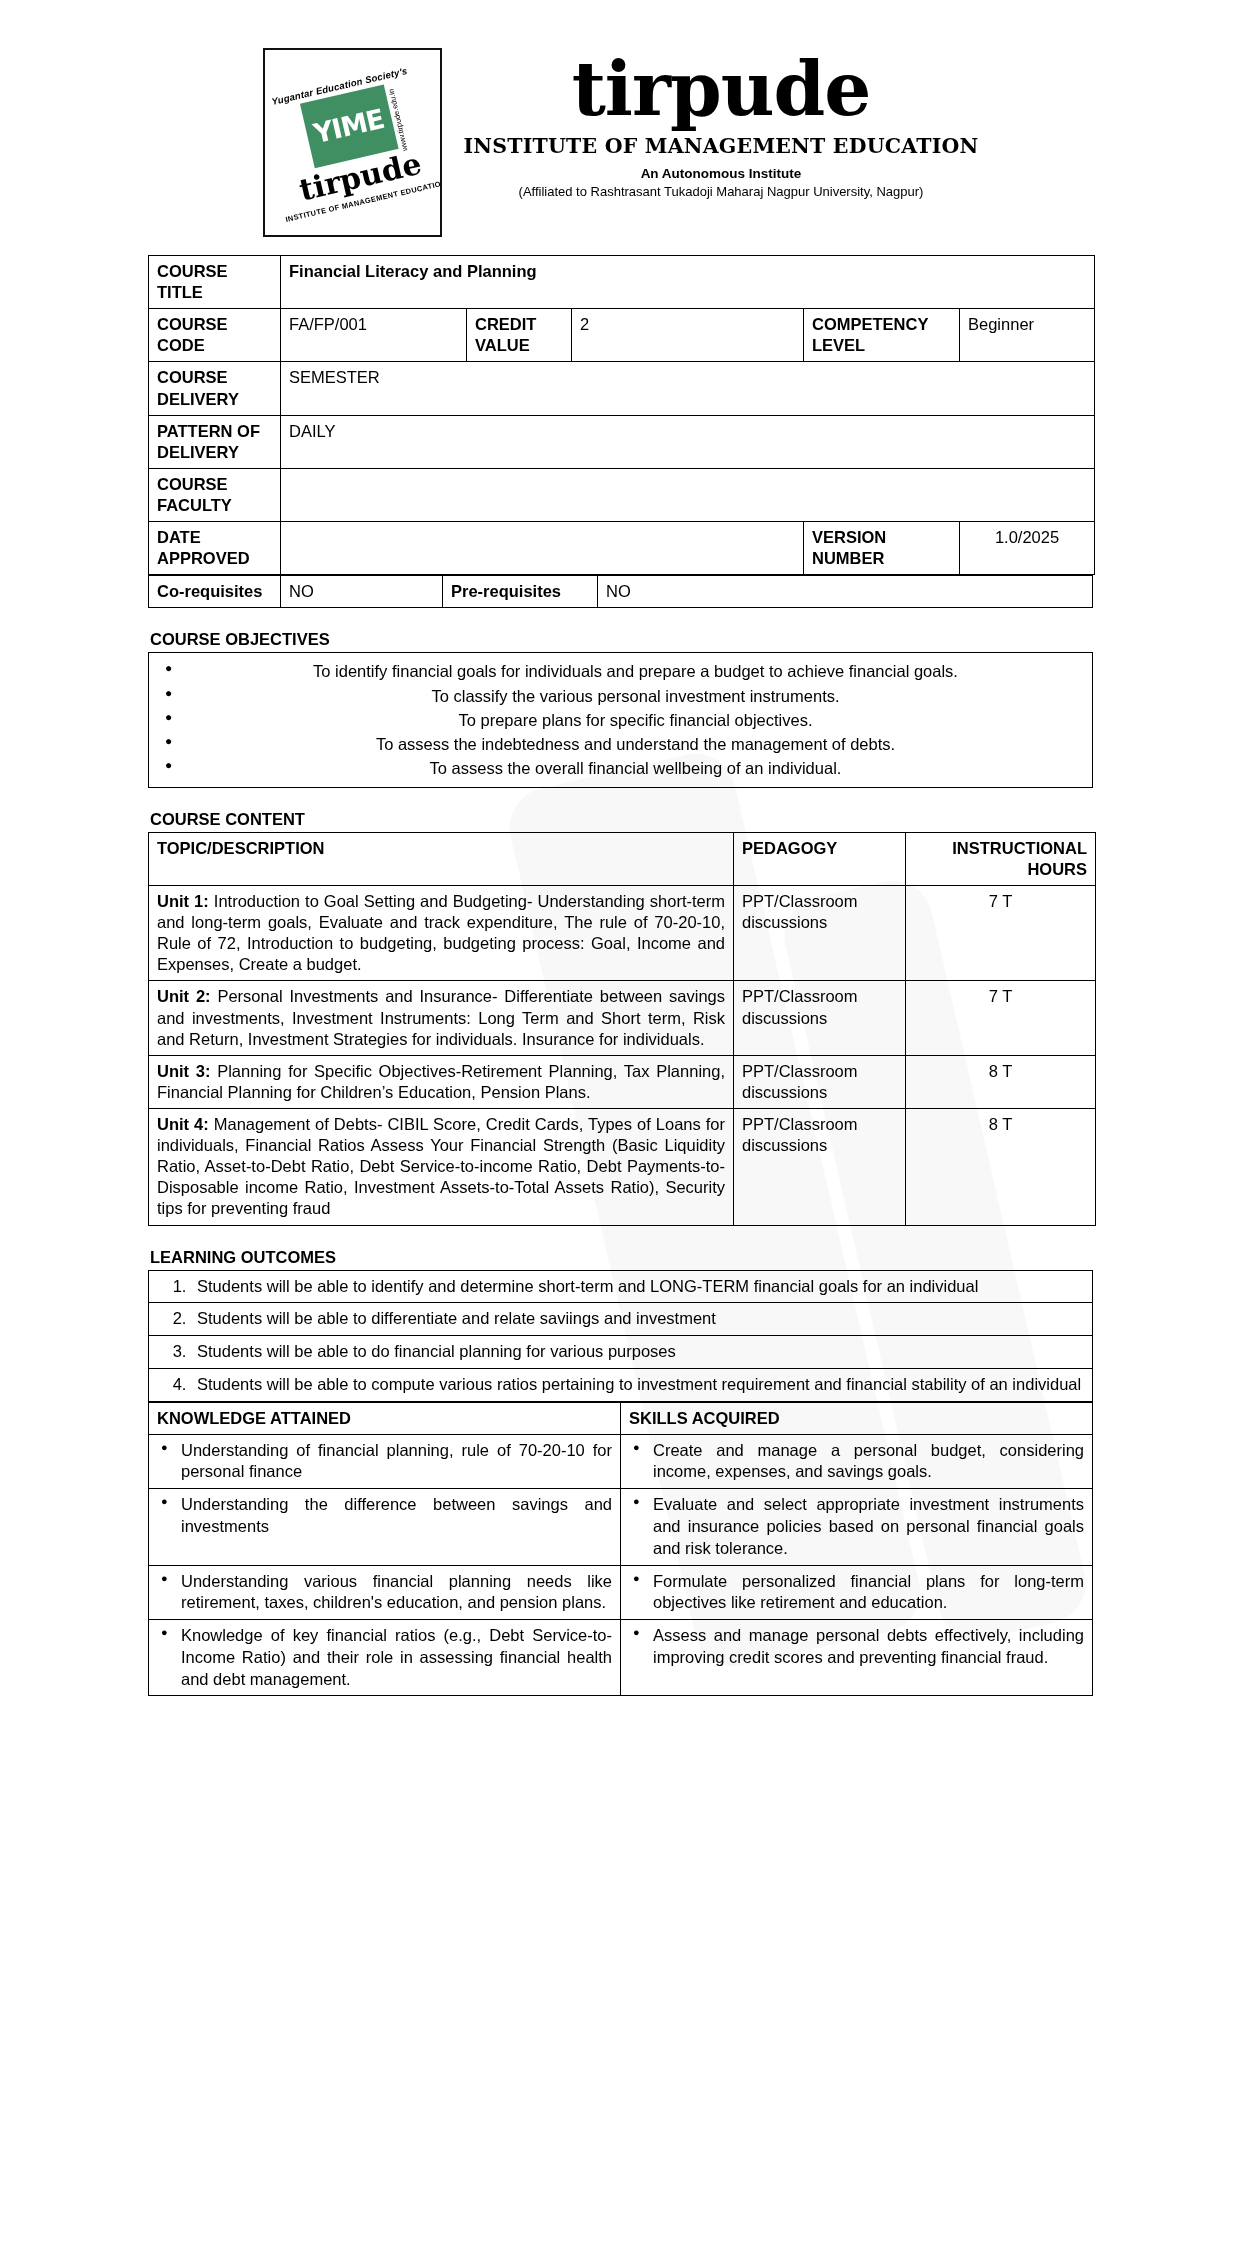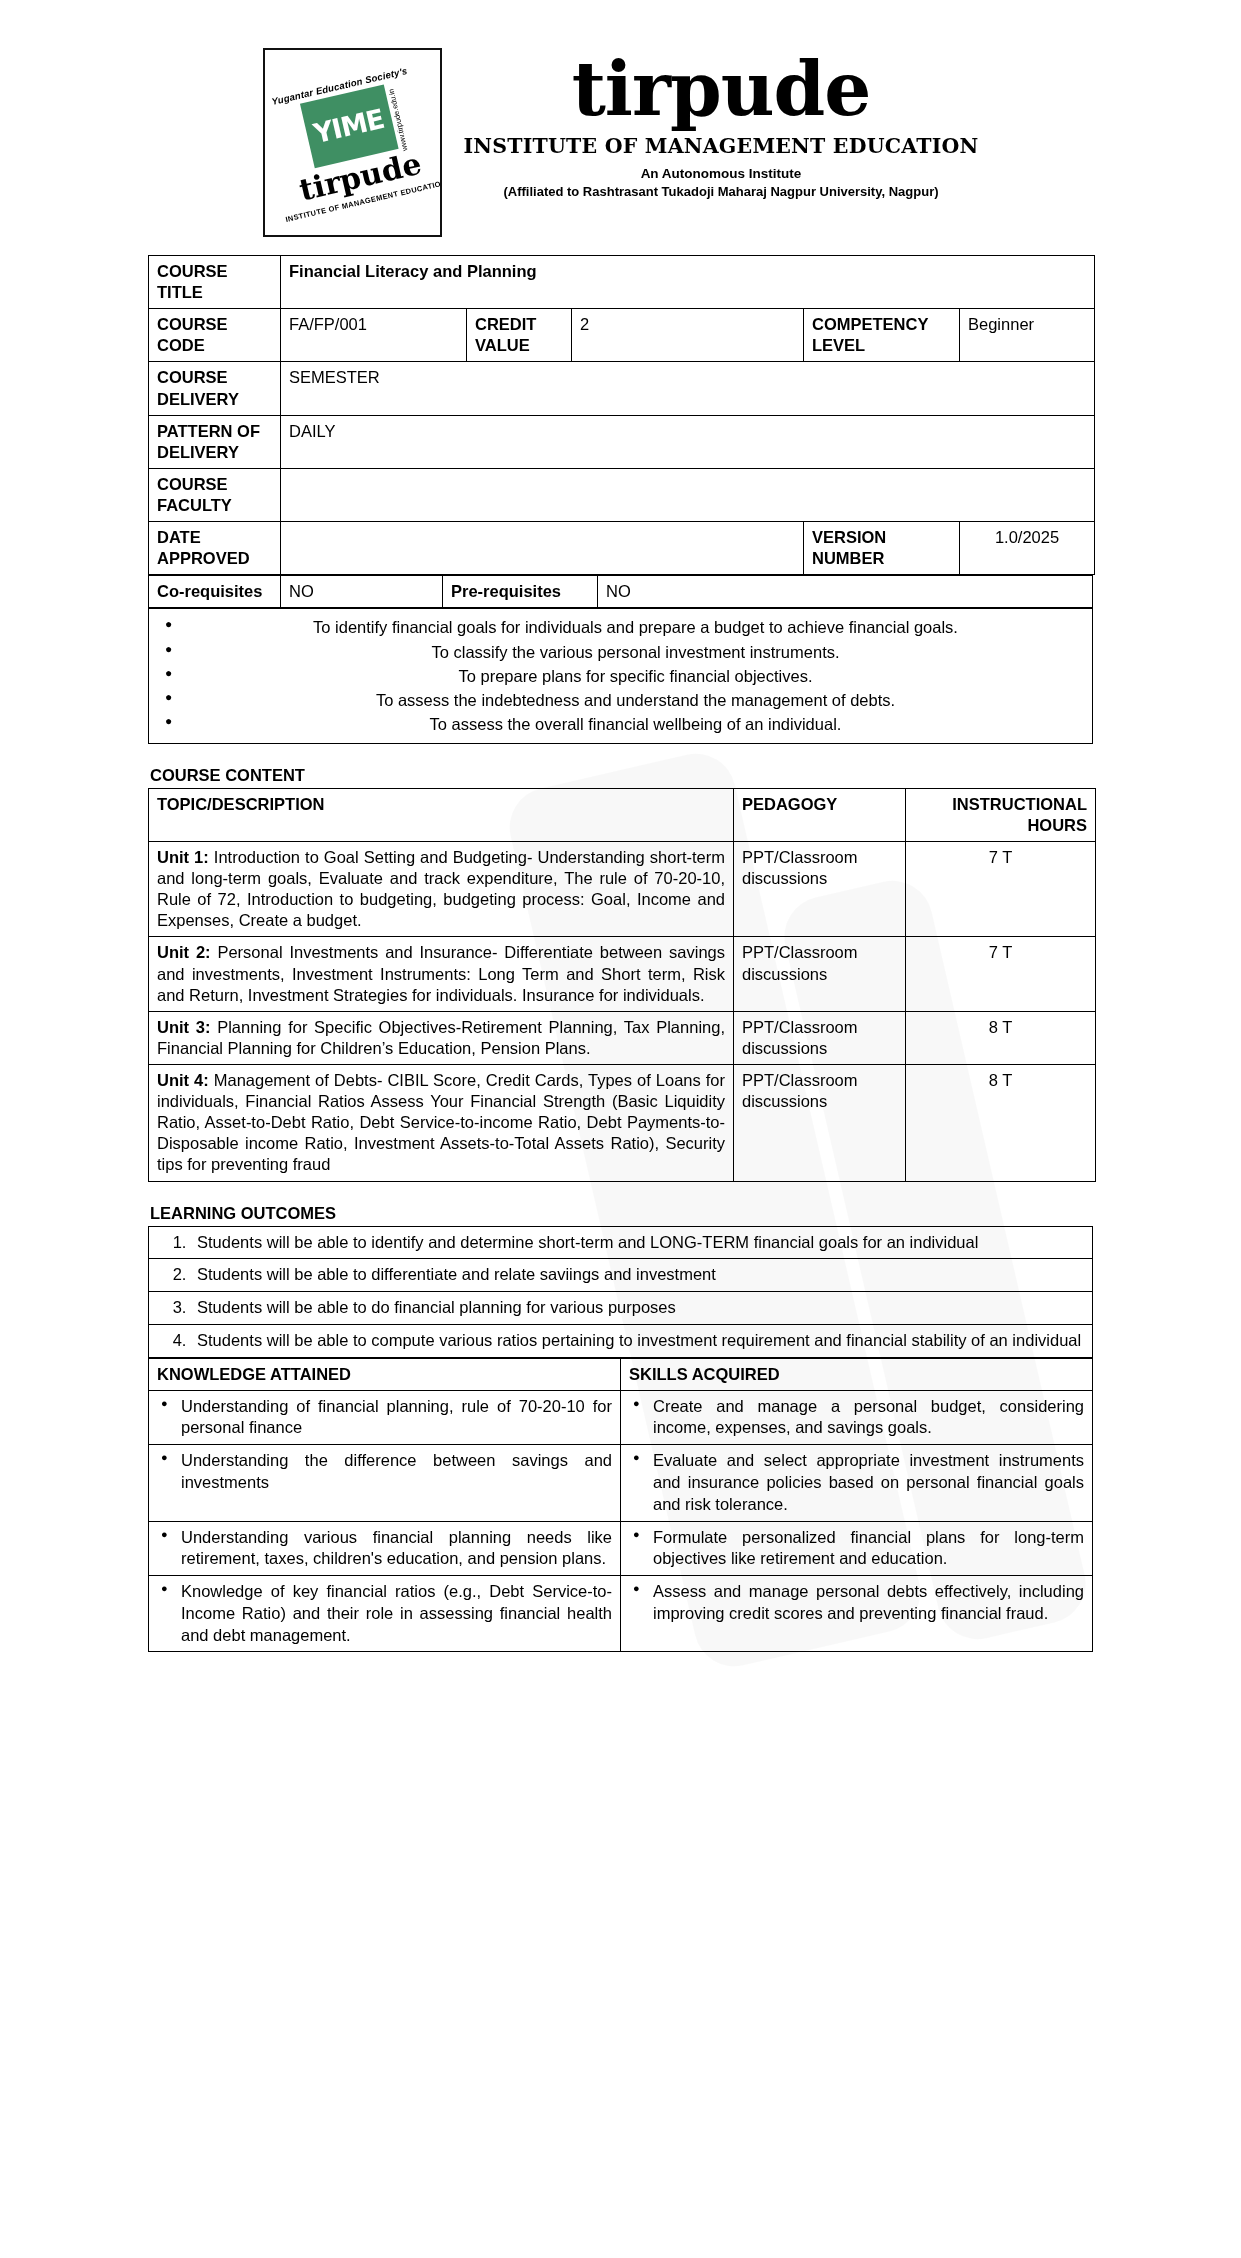--- a/index.html
+++ b/index.html
@@ -116,21 +116,21 @@
     margin-top: 10px;
     letter-spacing: .2px;
   }
   .brand-autonomous {
     font-size: 13.5px;
     font-weight: bold;
     margin-top: 8px;
   }
   .brand-affil {
     font-size: 13px;
-    font-weight: bold;
+    font-weight: normal;
     margin-top: 3px;
   }
 
   
   .watermark {
     position: absolute;
     left: 560px;
     top: 760px;
     width: 560px;
     height: 1300px;
@@ -306,20 +306,21 @@
       <tbody>
           <tr>
         <td class="b">Co-requisites</td>
         <td>NO</td>
         <td class="b">Pre-requisites</td>
         <td>NO</td>
       </tr>
     </tbody>
       </table>
 
+    <div class="section-label">COURSE OBJECTIVES</div>
     <table class="bordered">
       <tbody>
           <tr>
         <td class="nowrap-pad">
           <ul class="bullets">
             <li>To identify financial goals for individuals and prepare a budget to achieve financial goals.</li>
             <li>To classify the various personal investment instruments.</li>
             <li>To prepare plans for specific financial objectives.</li>
             <li>To assess the indebtedness and understand the management of debts.</li>
             <li>To assess the overall financial wellbeing of an individual.</li>

